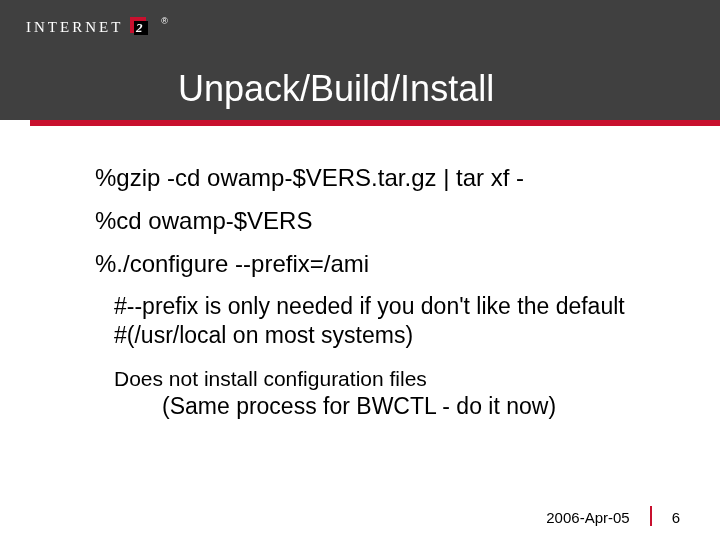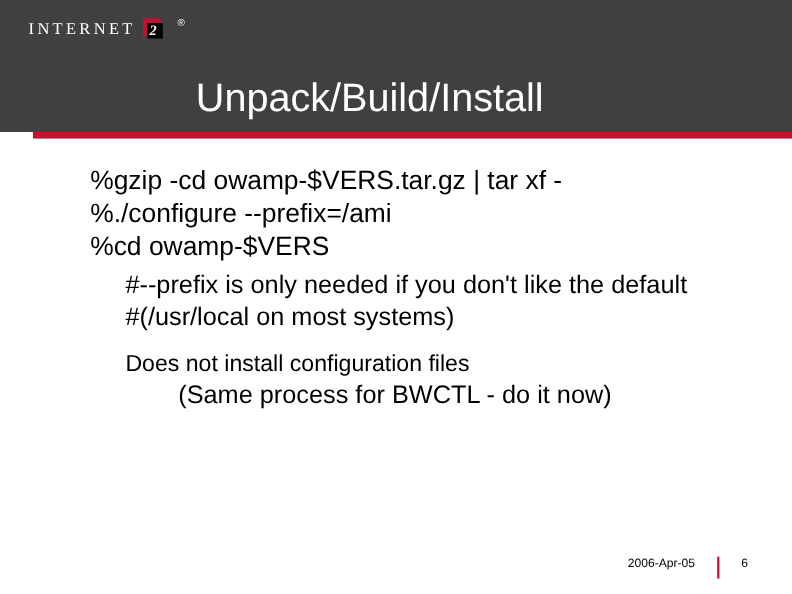--- a/index.html
+++ b/index.html
@@ -82,44 +82,44 @@
     background: #c8102e;
     height: 6px;
     margin-left: 30px;
   }
   .content {
     padding: 24px 50px 0 82px;
     font-size: 24px;
     line-height: 1.25;
   }
   .cmd {
-    margin: 0;
+    margin: 13px;
   }
   .note {
     font-size: 23px;
     margin: 4px 0 10px 32px;
     line-height: 1.25;
   }
   .note2 {
     font-size: 21px;
     margin: 16px 0 0 32px;
     line-height: 1.25;
   }
   .note3 {
     font-size: 23px;
     margin: 0 0 0 80px;
     line-height: 1.25;
   }
   .footer {
     position: absolute;
     bottom: 14px;
     right: 40px;
-    font-size: 11px;
+    font-size: 15px;
     display: flex;
-    align-items: flex-start;
+    align-items: flex-end;
     gap: 20px;
   }
   .footer-sep {
     width: 2px;
     height: 20px;
     background: #c8102e;
   }
 </style>
 </head>
 <body>
@@ -133,22 +133,22 @@
       <span class="logo-two">2</span>
     </span>
     <span class="logo-reg">®</span>
   </div>
   <div class="title">Unpack/Build/Install</div>
 </div>
 <div class="redbar"></div>
 
 <div class="content">
   <p class="cmd">%gzip -cd owamp-$VERS.tar.gz | tar xf -</p>
+  <p class="cmd">%cd owamp-$VERS</p>
   <p class="cmd">%./configure --prefix=/ami</p>
-  <p class="cmd">%cd owamp-$VERS</p>
   <p class="note">
     <span>#--prefix is only needed if you don't like the default</span><br>
     <span>#(/usr/local on most systems)</span>
   </p>
   <p class="note2">Does not install configuration files</p>
   <p class="note3">(Same process for BWCTL - do it now)</p>
 </div>
 
 <div class="footer">
   <span>2006-Apr-05</span>

